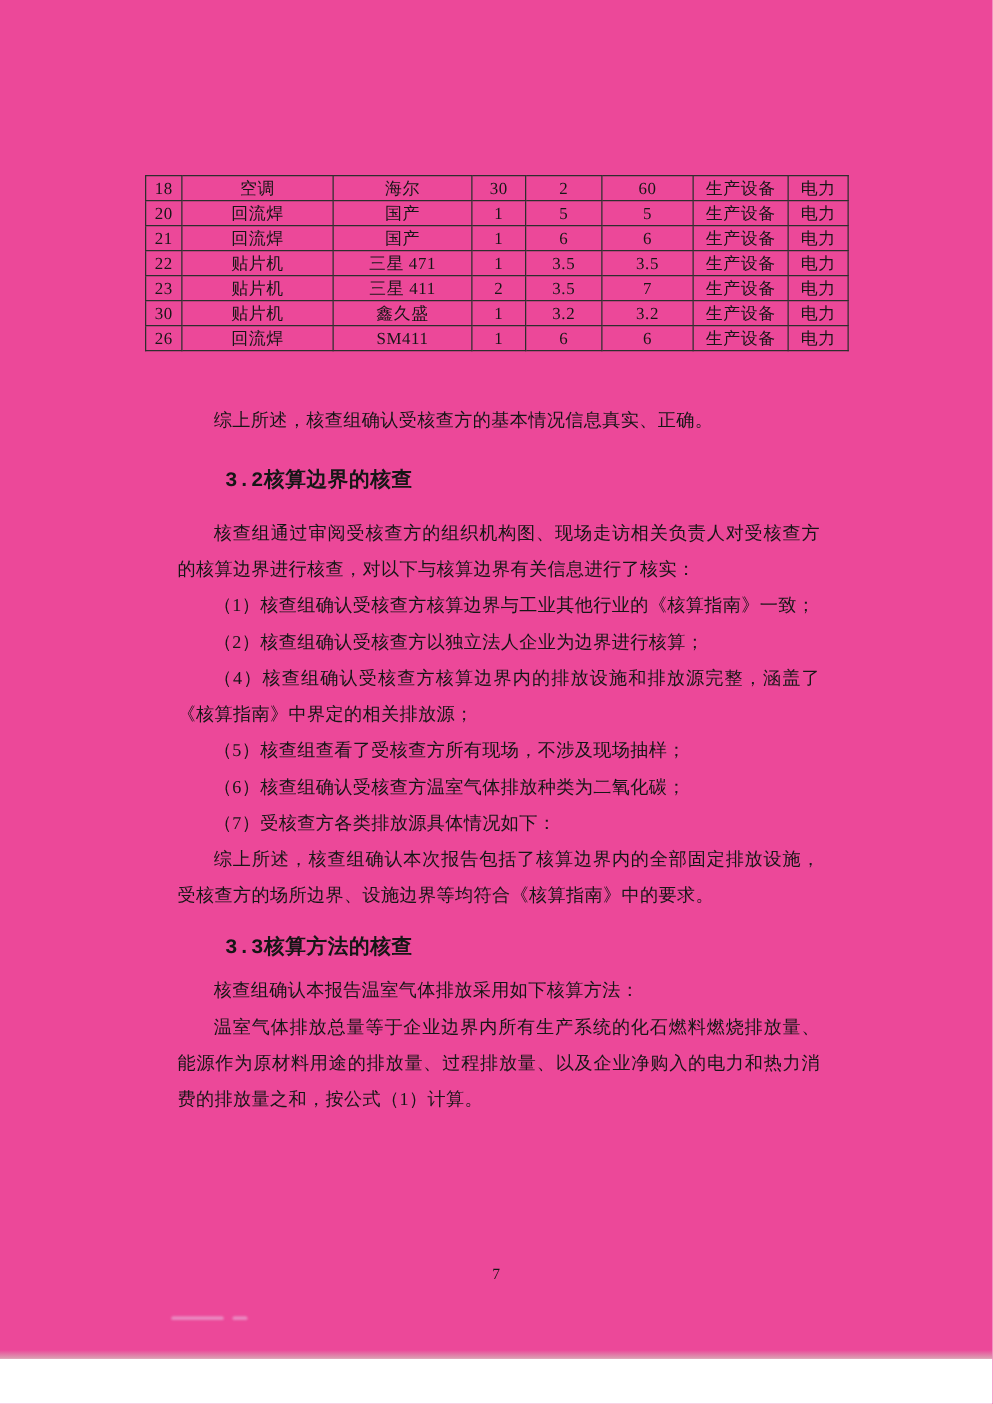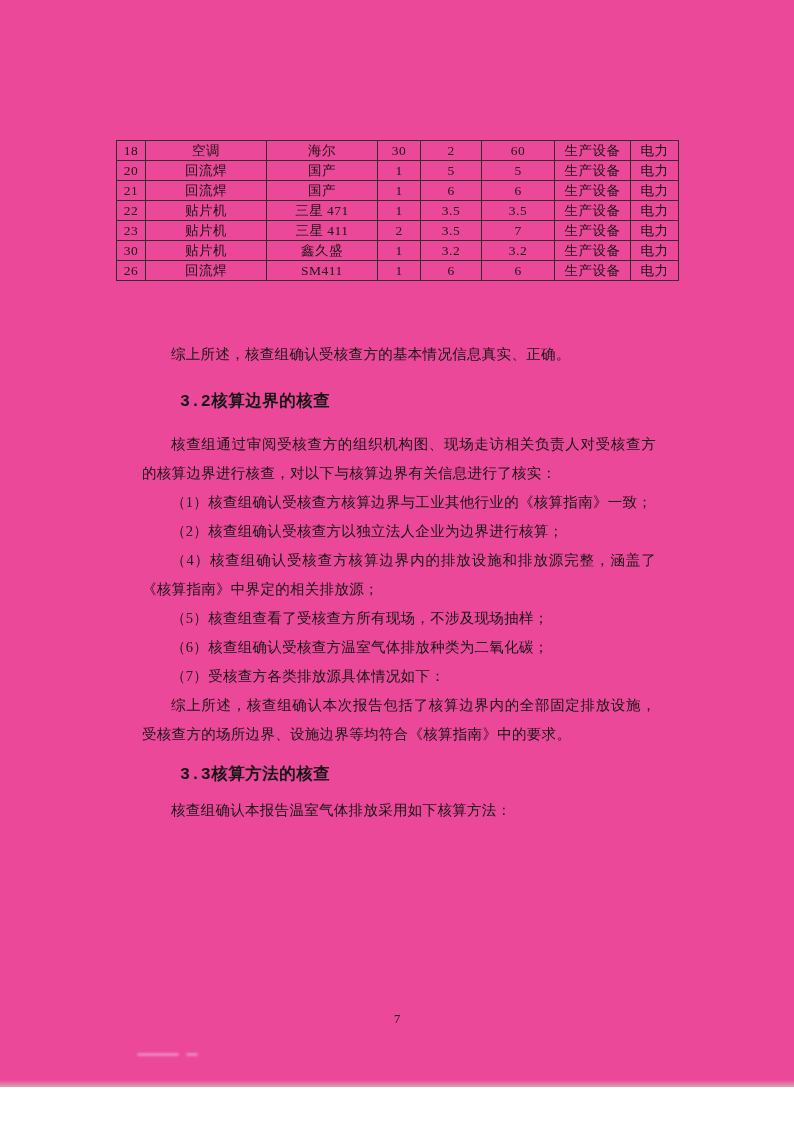--- a/index.html
+++ b/index.html
@@ -32,21 +32,21 @@
     vertical-align:middle;
     font-size:13.5px;
     letter-spacing:0.5px;
     white-space:nowrap;
     overflow:hidden;
   }
 
   
   .content {
     position:absolute;
-    left:142px; top:340px;
+    left:142px; top:323px;
     width:514px;
   }
   .content p.body {
     margin:0;
     font-size:14.5px;
     line-height:29px;
     text-indent:2em;
     text-align:justify;
     letter-spacing:0.3px;
   }
@@ -208,20 +208,21 @@
         <p class="body">（7）受核查方各类排放源具体情况如下：</p>
       </div>
 
 
     <p class="body">综上所述，核查组确认本次报告包括了核算边界内的全部固定排放设施，受核查方的场所边界、设施边界等均符合《核算指南》中的要求。</p>
 
     <h2 class="sec sec33">3.3核算方法的核查</h2>
 
     <p class="body">核查组确认本报告温室气体排放采用如下核算方法：</p>
 
+    <p class="body">温室气体排放总量等于企业边界内所有生产系统的化石燃料燃烧排放量、能源作为原材料用途的排放量、过程排放量、以及企业净购入的电力和热力消费的排放量之和，按公式（1）计算。</p>
   </div>
 
   <div class="pageno">7</div>
 
   <div class="artifact-pink"></div>
   <div class="artifact-pink2"></div>
   <div class="artifact-green"></div>
 
 </div>
 

